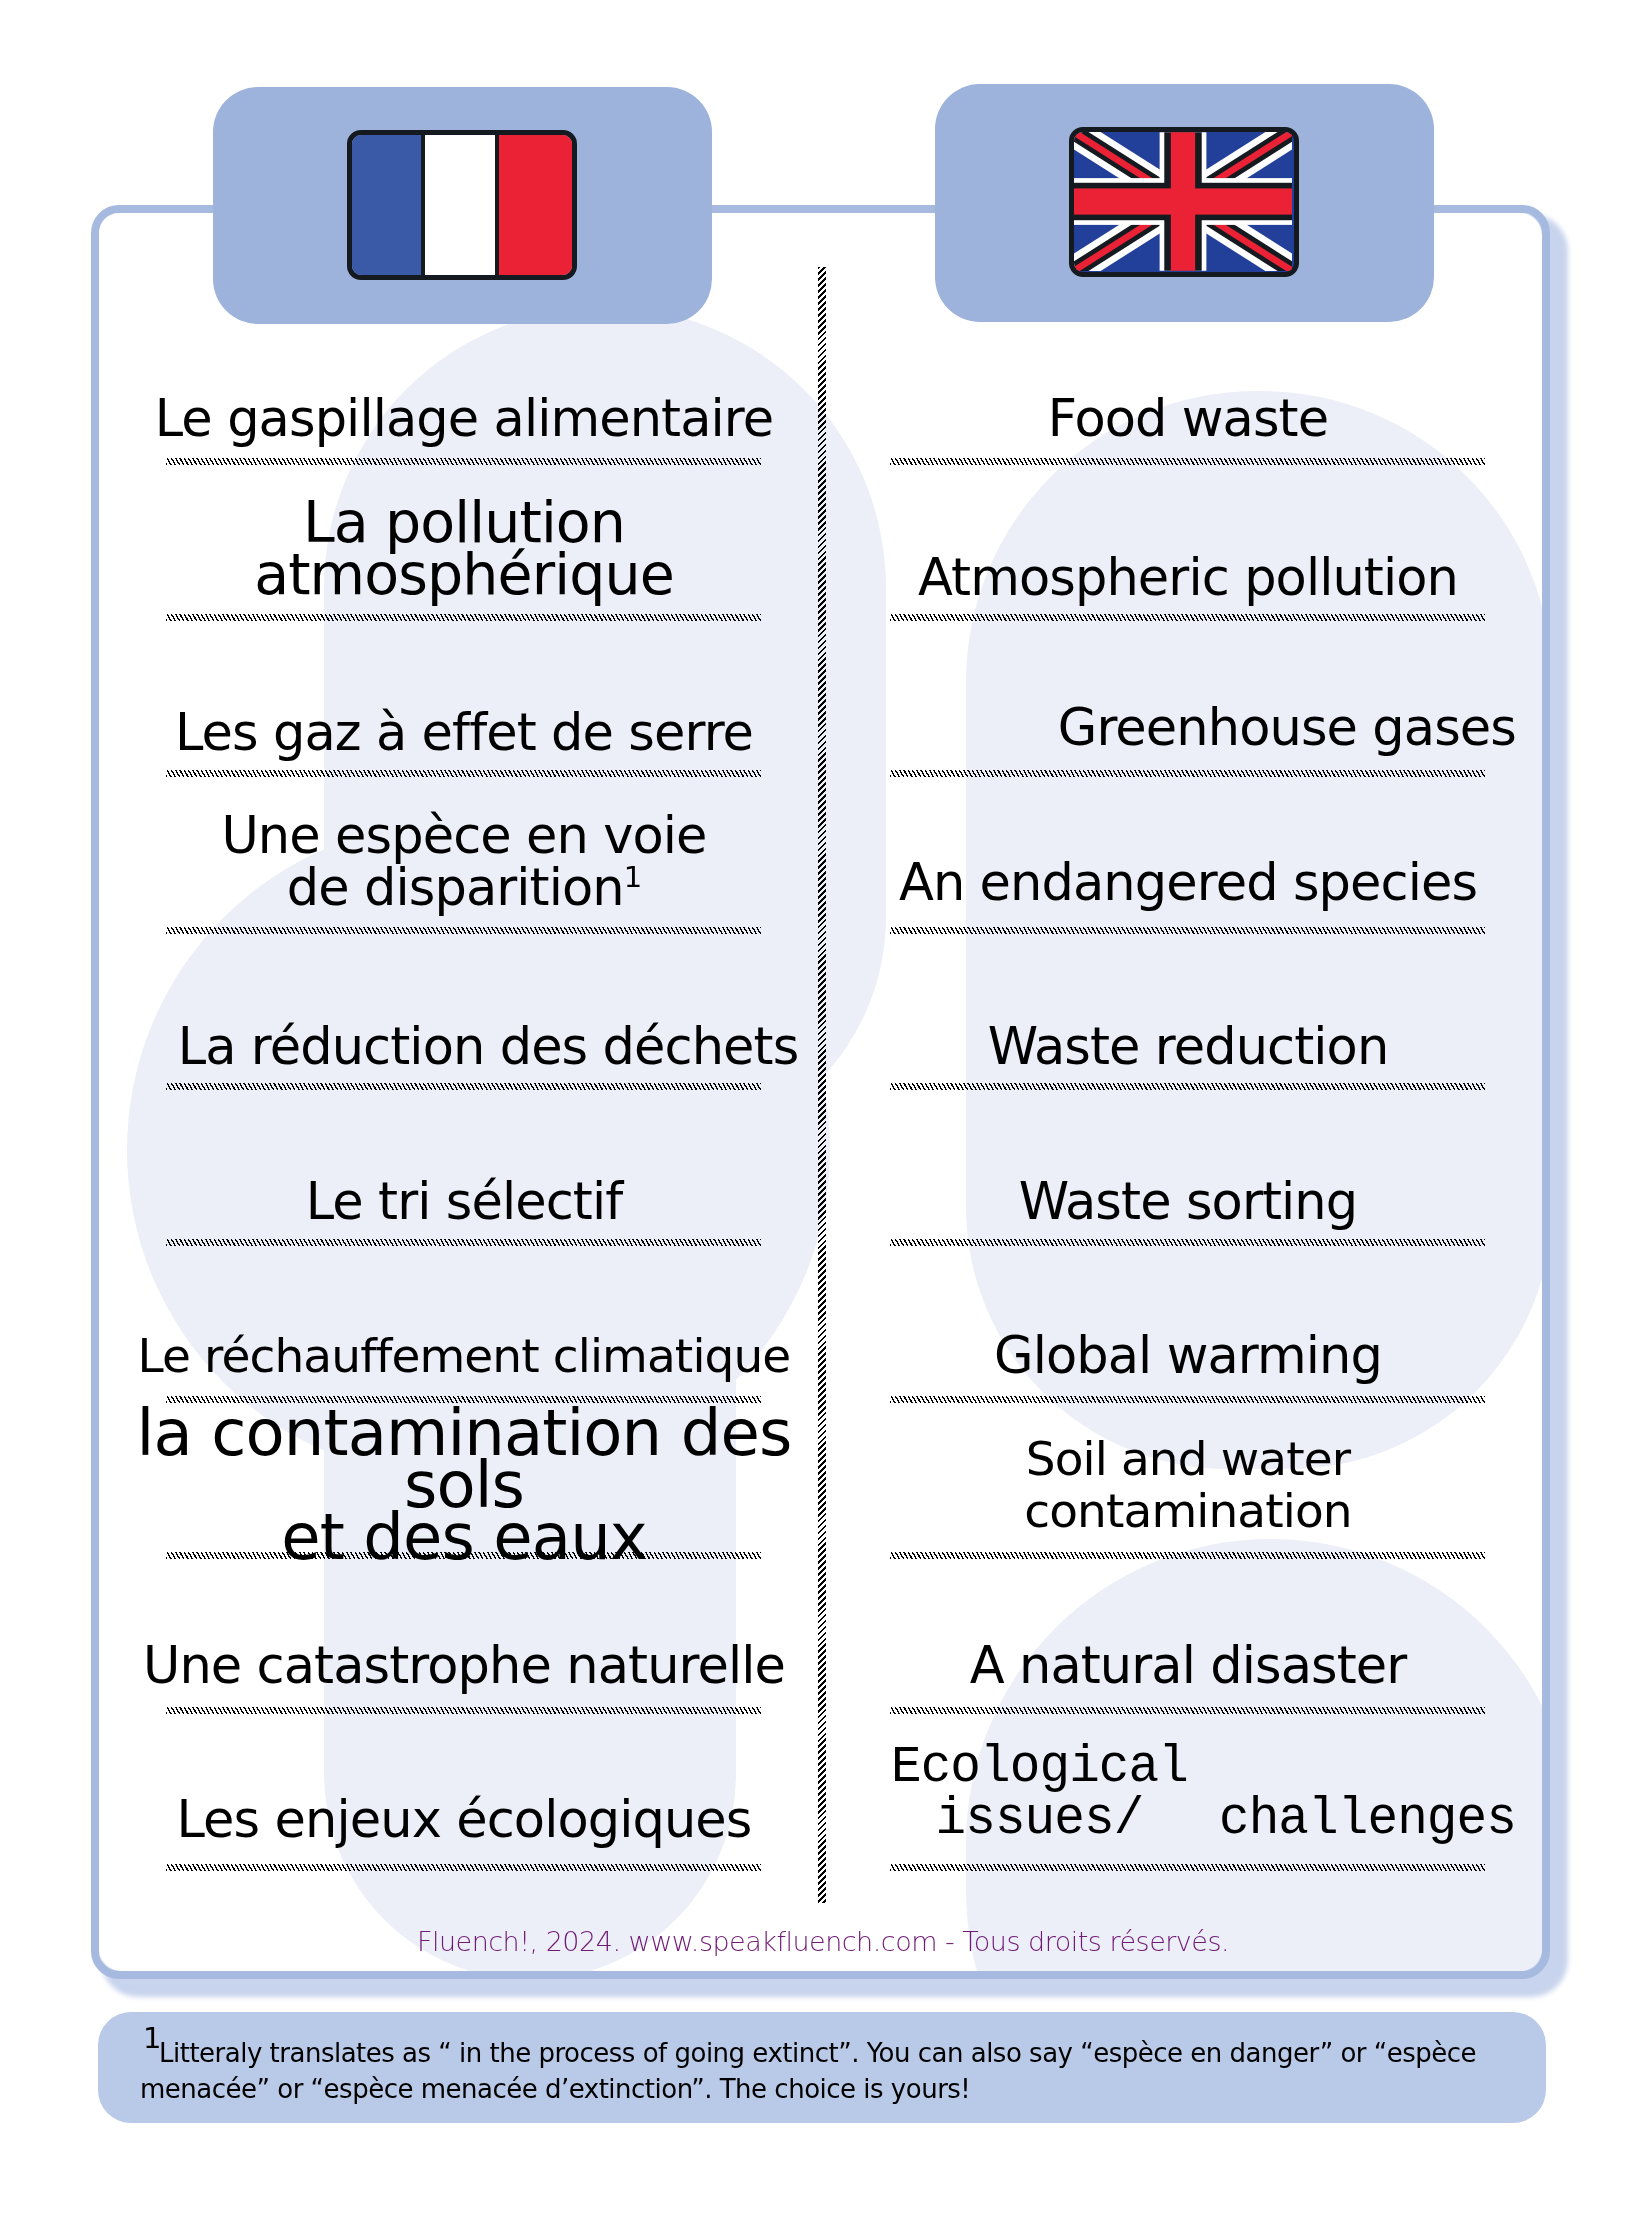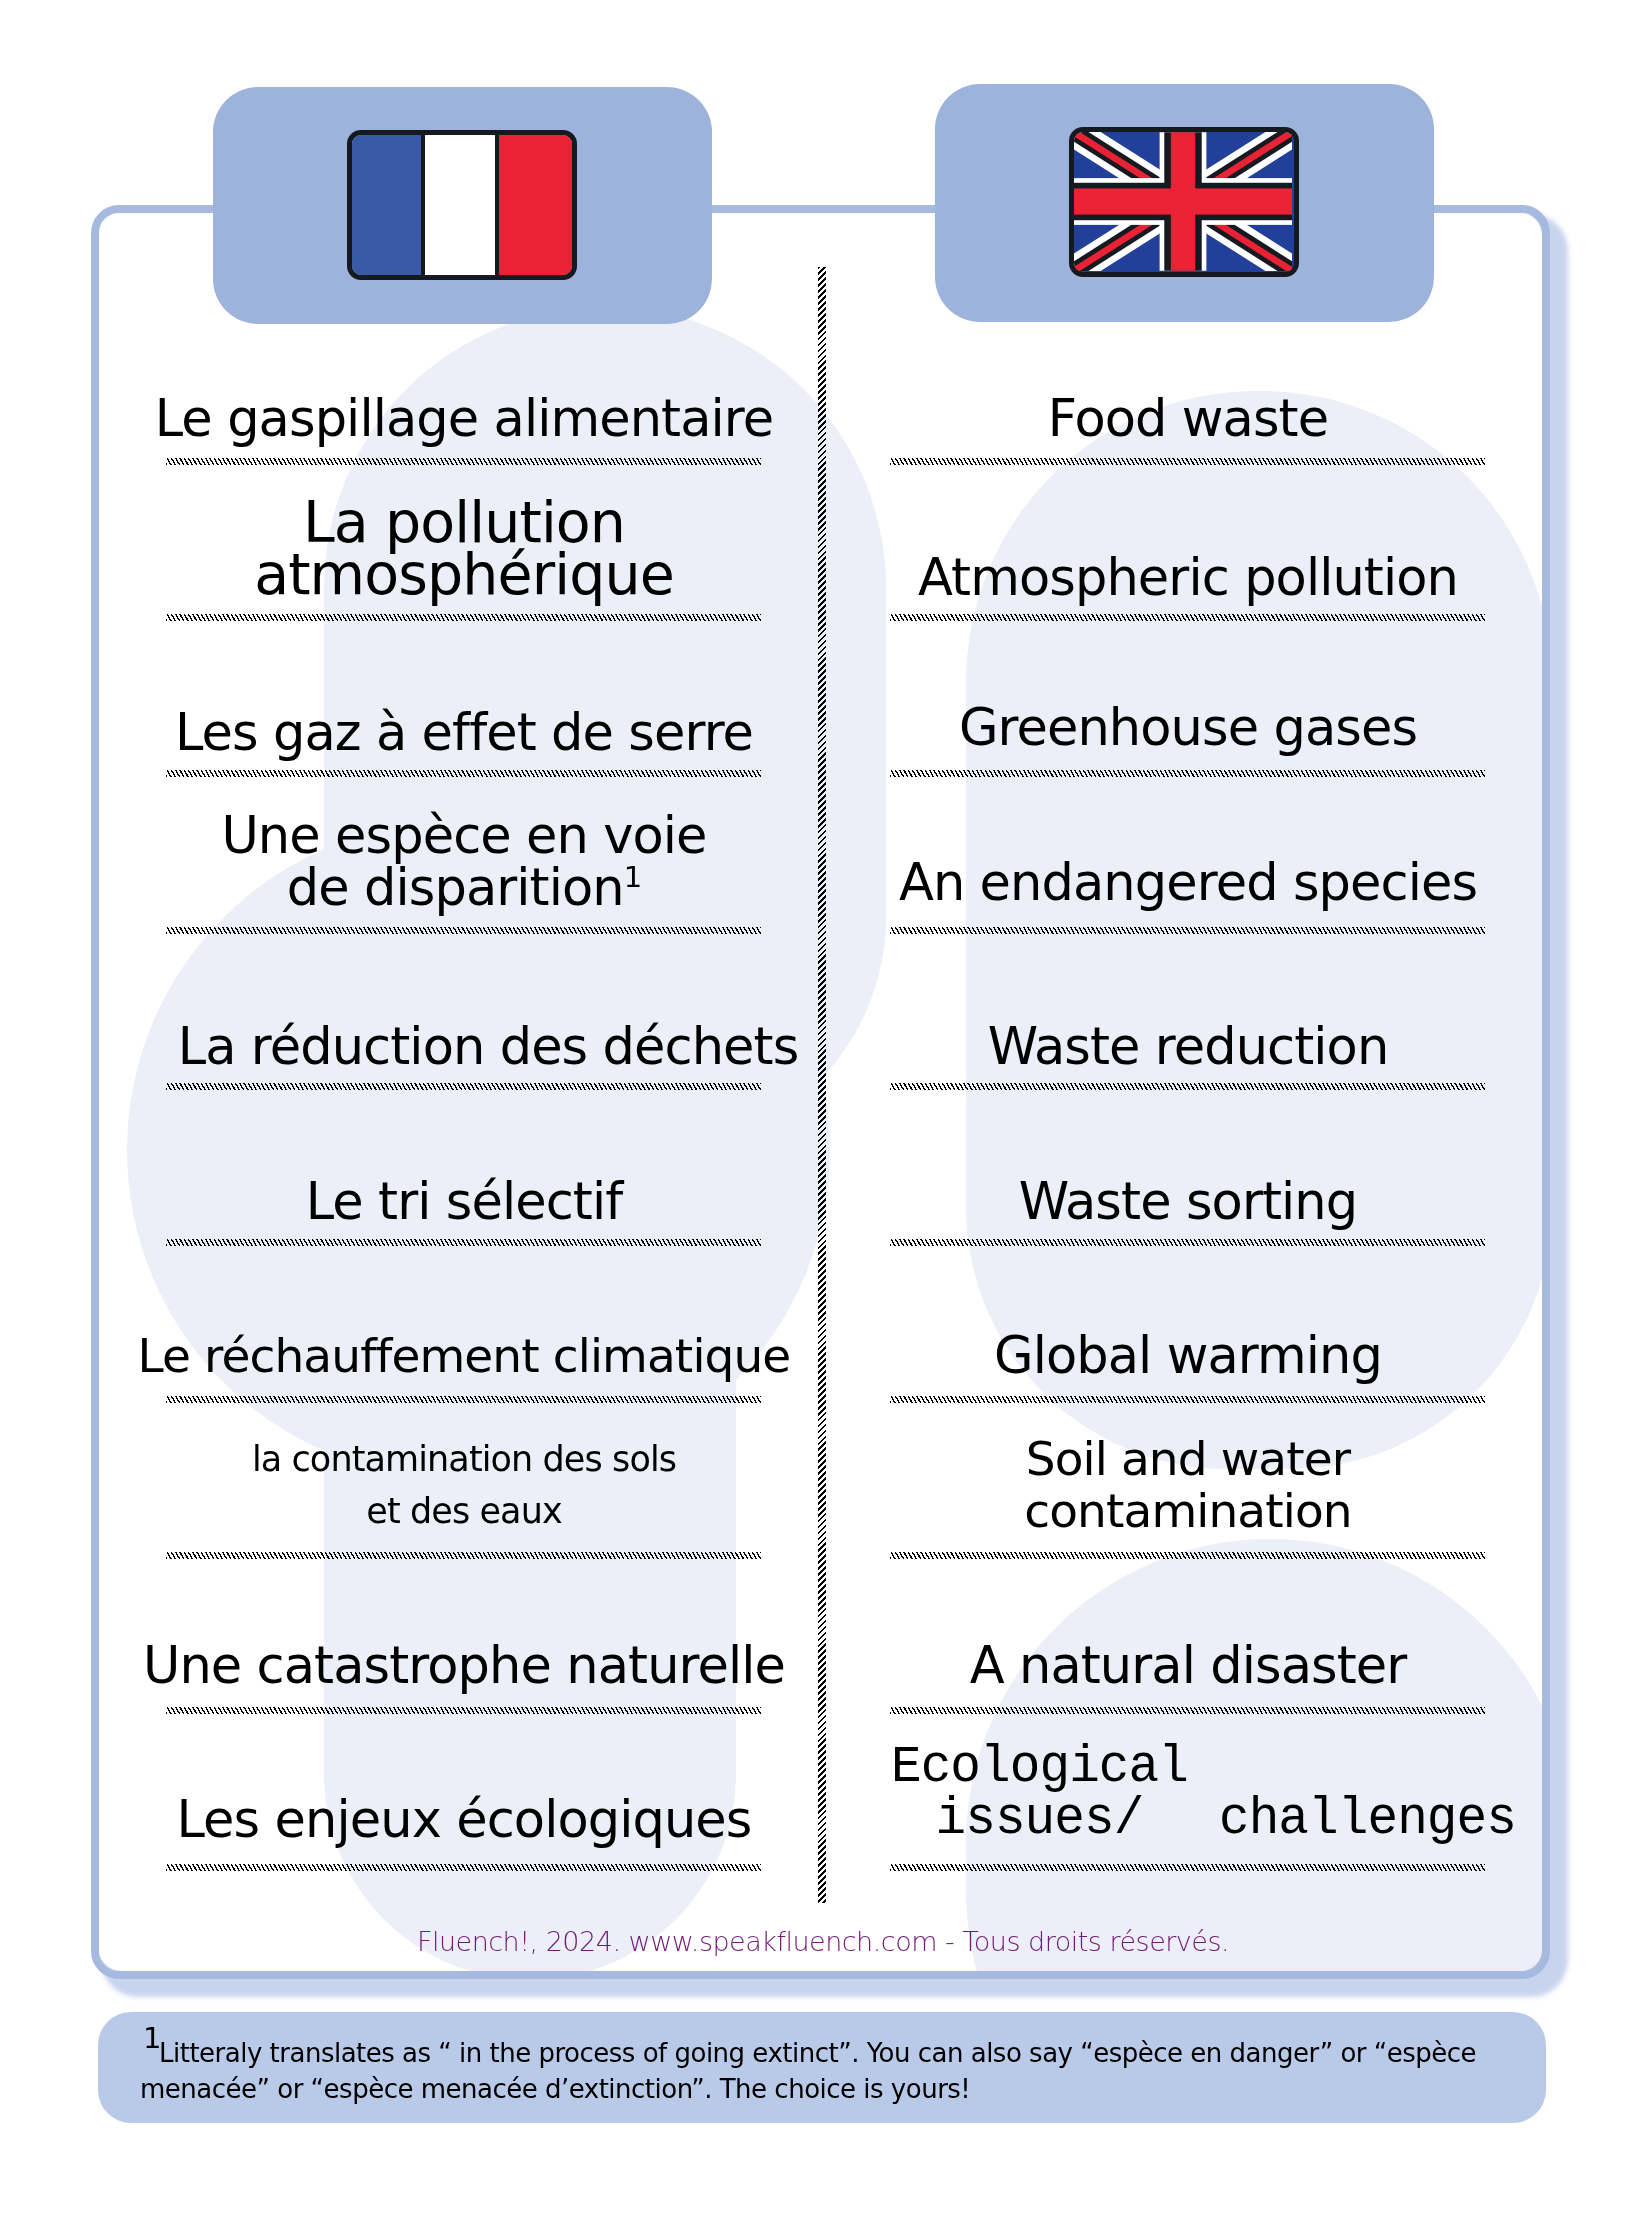--- a/index.html
+++ b/index.html
@@ -86,38 +86,38 @@
 </div>
 <div class="term" style="left:155px;top:1003px;width:666px;height:70px;">
     <span>La réduction des déchets</span>
   </div>
 <div class="term" style="left:131px;top:1158px;width:666px;height:70px;">
     <span>Le tri sélectif</span>
   </div>
 <div class="term" style="left:131px;top:1312px;width:666px;height:70px;font-size:47px;">
     <span>Le réchauffement climatique</span>
   </div>
-<div class="term" style="left:131px;top:1429px;width:666px;height:112px;flex-direction:column;align-items:center;font-size:35px;">
+<div class="term" style="left:131px;top:1429px;width:666px;height:112px;flex-direction:column;align-items:center;font-size:64px;">
   <span>la contamination des sols</span>
   <span>et des eaux</span>
 </div>
 <div class="term" style="left:131px;top:1622px;width:666px;height:70px;">
     <span>Une catastrophe naturelle</span>
   </div>
 <div class="term" style="left:131px;top:1776px;width:666px;height:70px;">
     <span>Les enjeux écologiques</span>
   </div>
 
 <div class="term" style="left:860px;top:375px;width:656px;height:70px;">
     <span>Food waste</span>
   </div>
 <div class="term" style="left:860px;top:534px;width:656px;height:70px;">
     <span>Atmospheric pollution</span>
   </div>
-<div class="term" style="left:860px;top:684px;width:656px;height:70px;">
+<div class="term" style="left:860px;top:684px;width:656px;height:70px;justify-content:flex-end;">
     <span>Greenhouse gases</span>
   </div>
 <div class="term" style="left:860px;top:839px;width:656px;height:70px;">
     <span>An endangered species</span>
   </div>
 <div class="term" style="left:860px;top:1003px;width:656px;height:70px;">
     <span>Waste reduction</span>
   </div>
 <div class="term" style="left:860px;top:1158px;width:656px;height:70px;">
     <span>Waste sorting</span>

